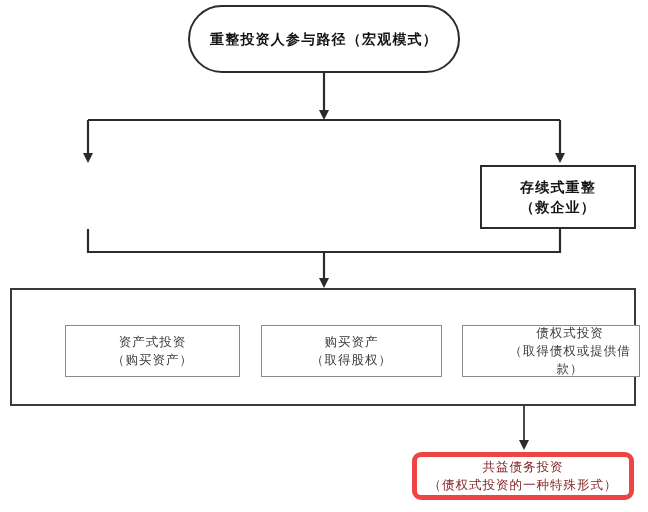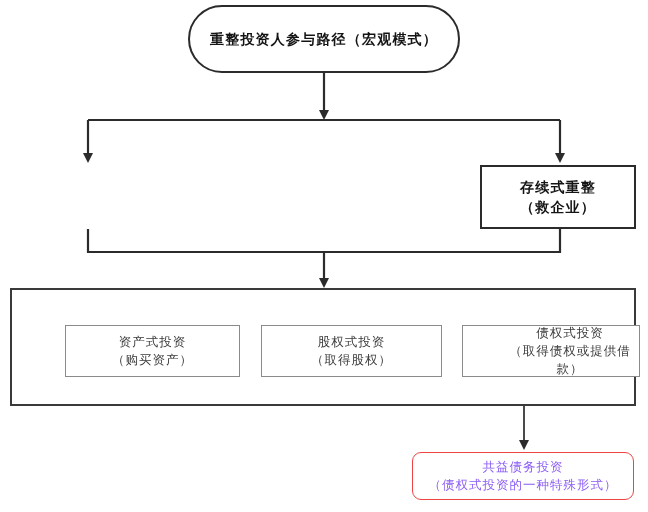--- a/index.html
+++ b/index.html
@@ -93,24 +93,24 @@
     letter-spacing: 1px;
     margin-left: 28px;
   }
   .node-tool-1 { left: 37px;  width: 175px; }
   .node-tool-2 { left: 233px; width: 181px; }
   .node-tool-3 { left: 434px; width: 178px; padding-left: 38px; }
 
   .node-leaf {
     left: 412px; top: 452px;
     width: 222px; height: 48px;
-    border: 1px solid #ef4444;
+    border: 5px solid #ef4444;
     border-radius: 9px;
     font-size: 12.5px;
-    color: #8b5cf6;
+    color: #7f1d1d;
     letter-spacing: 1px;
   }
 </style>
 </head>
 <body>
 
 <div id="canvas">
 
   <svg class="svg-layer" viewBox="0 0 648 512" xmlns="http://www.w3.org/2000/svg">
     <defs>
@@ -141,21 +141,21 @@
 
   <div class="node node-mid node-mid-right">存续式重整
 （救企业）</div>
 
   <div class="container-box"></div>
 
 
   <div class="node node-tool node-tool-1">资产式投资
 （购买资产）</div>
 
-  <div class="node node-tool node-tool-2">股权式投资
+  <div class="node node-tool node-tool-2">购买资产
 （取得股权）</div>
 
   <div class="node node-tool node-tool-3">债权式投资
 （取得债权或提供借款）</div>
 
   <div class="node node-leaf">共益债务投资
 （债权式投资的一种特殊形式）</div>
 
 </div>
 

